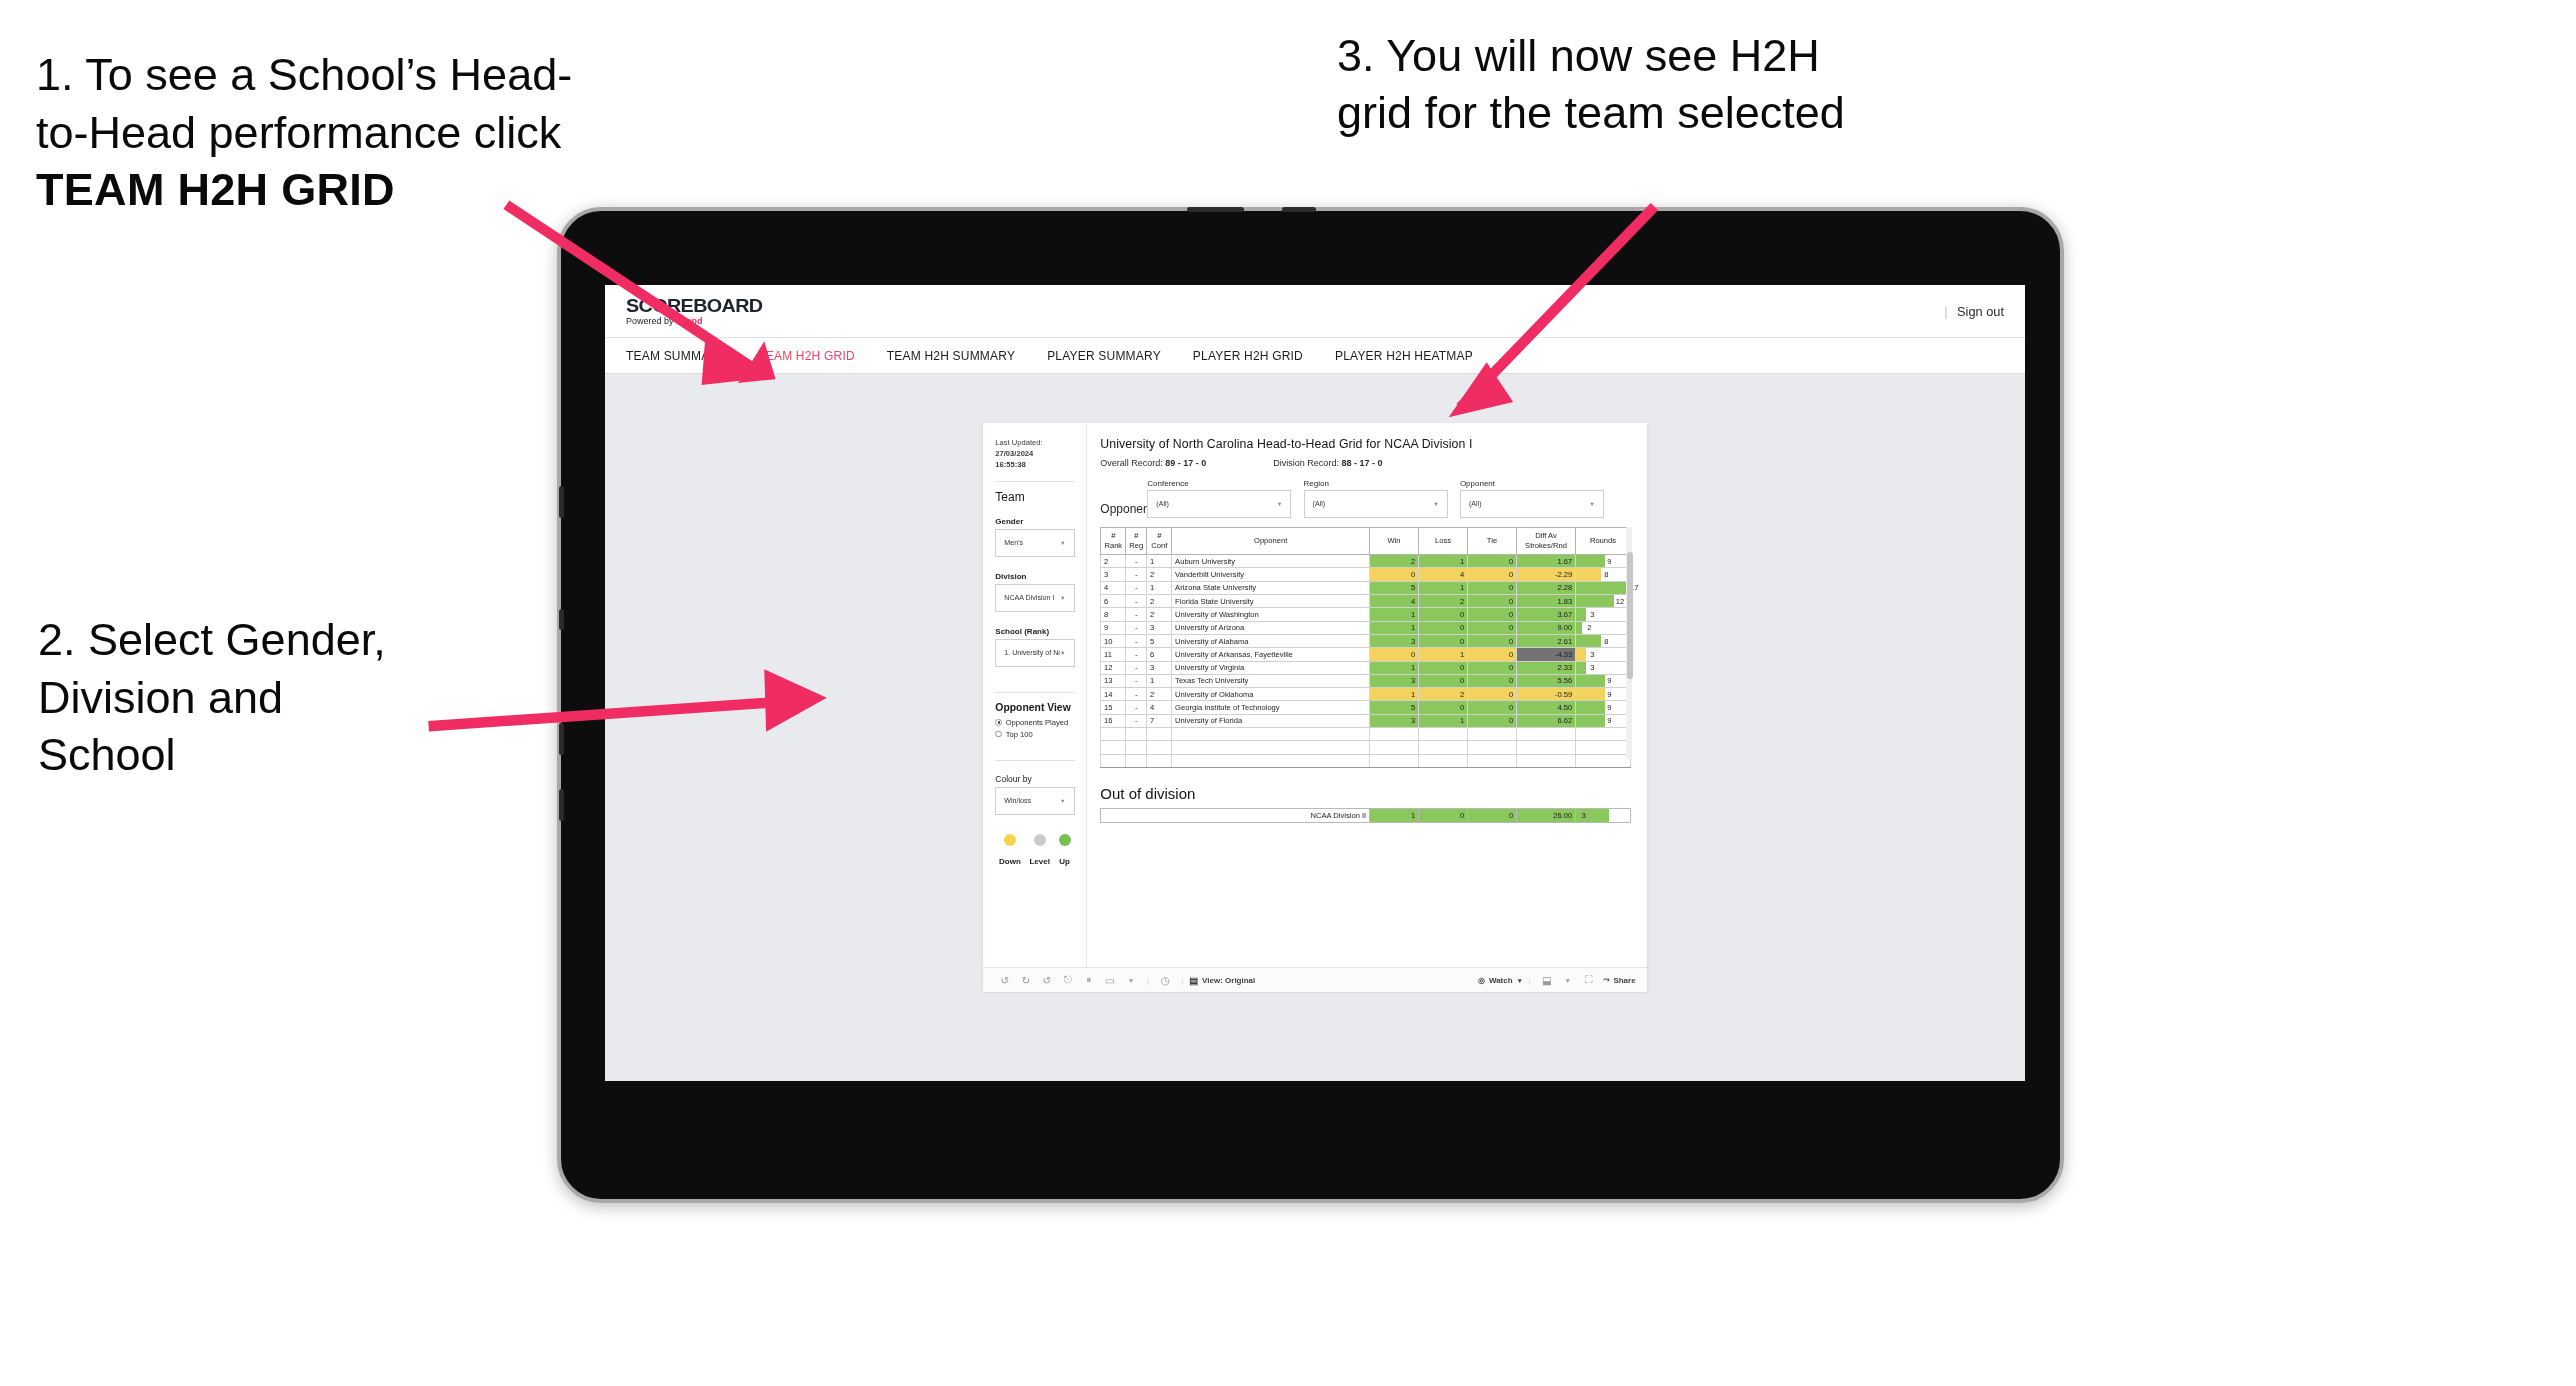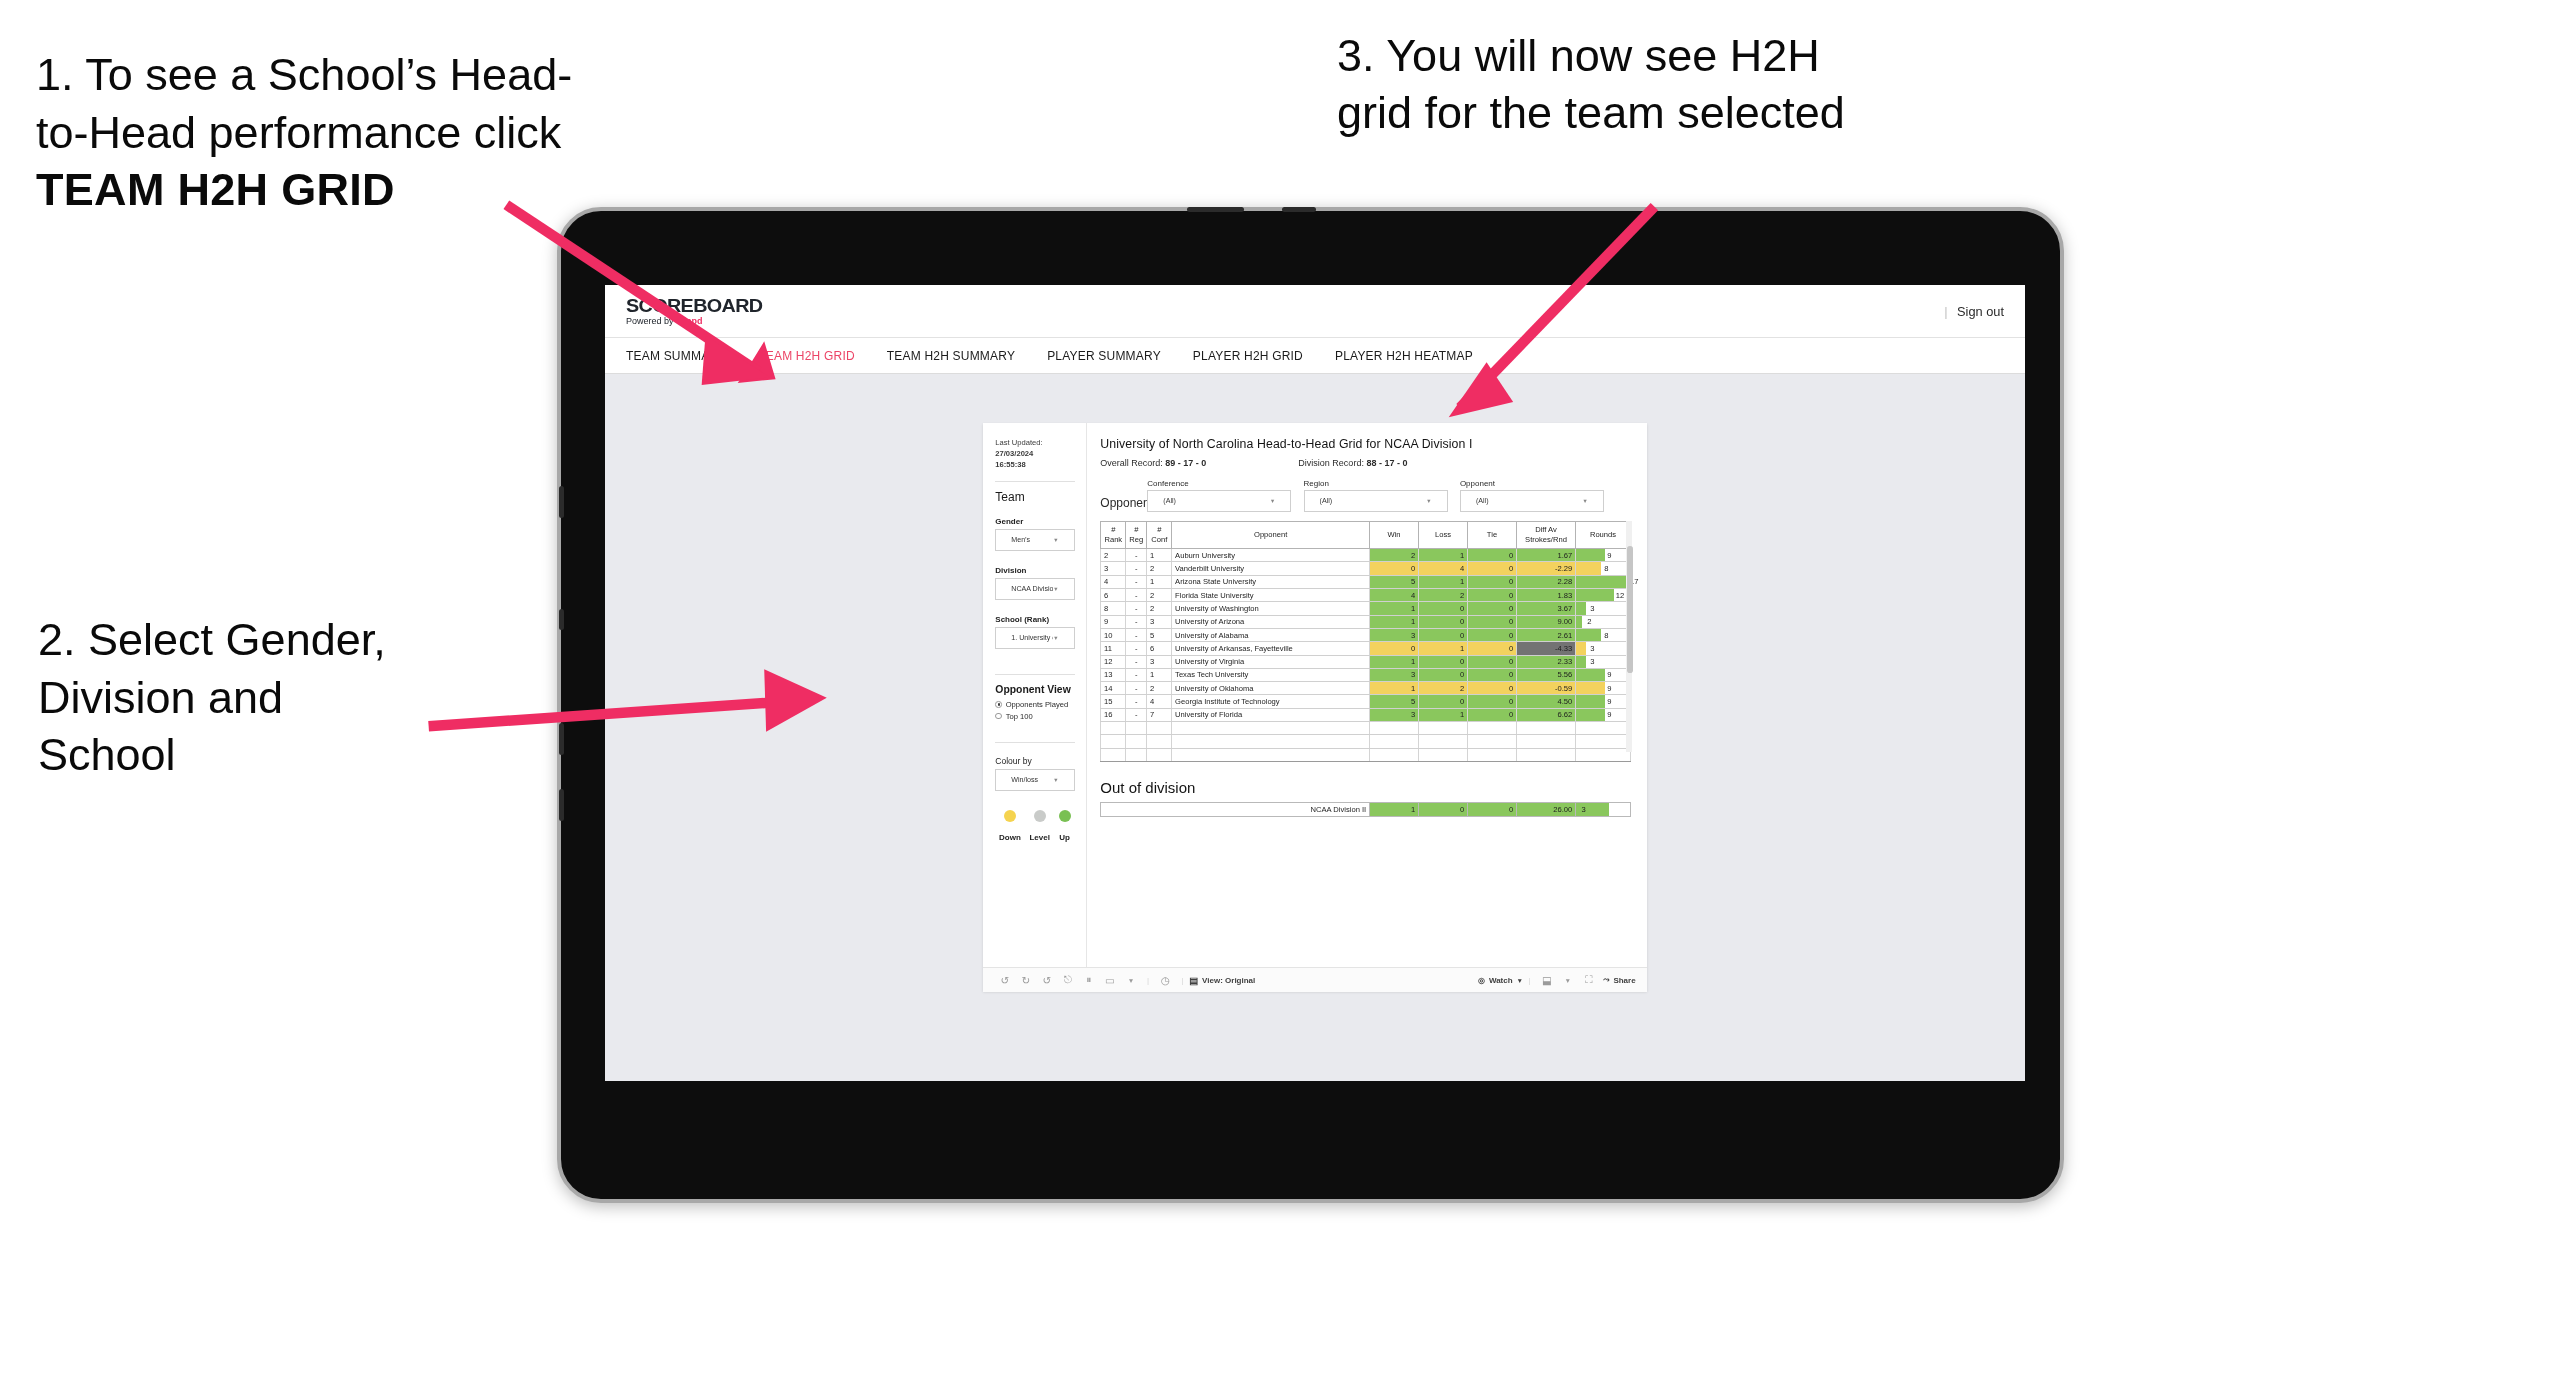--- a/index.html
+++ b/index.html
@@ -81,40 +81,40 @@
 
   
   .side { width:104px; flex:0 0 104px; padding:14.2px 11.4px 9.5px 12.3px; border-right:0.9px solid #e6e6e6; }
   .lastupd { font-size:7.6px; color:#3a3a3a; line-height:1.45; }
   .lastupd b { font-weight:700; }
   .hr { height:0.9px; background:#e0e0e0; margin:10.4px 0 8.5px 0; }
   .side h3 { font-size:12px; font-weight:400; color:#1a1a1a; margin:3.8px 0 13.3px 0; }
   .fl { margin-bottom:15px; }
   .fl .lab { font-size:8px; font-weight:700; color:#222; margin-bottom:2.8px; }
   .ddl {
-    height:22px; border:0.9px solid #cfcfcf; background:#fff; display:flex;
-    align-items:center; padding:0 15px; font-size:7.1px; color:#333;
+    height:28px; border:0.9px solid #cfcfcf; background:#fff; display:flex;
+    align-items:center; padding:0 8px; font-size:7.1px; color:#333;
   }
   .ddl .txt { flex:1; overflow:hidden; white-space:nowrap; }
   .ddl .car { color:#888; font-size:5.7px; }
   .side h4 { font-size:10.4px; font-weight:700; color:#1a1a1a; margin:9.5px 0 4.7px 0; }
   .radio { display:flex; align-items:center; gap:3.8px; font-size:7.6px; color:#2a2a2a; margin-bottom:2.8px; }
   .rc { width:6.6px; height:6.6px; border:0.9px solid #9a9a9a; border-radius:50%; position:relative; flex:0 0 6.6px; }
   .rc.on::after { content:""; position:absolute; left:1.4px; top:1.4px; width:2.8px; height:2.8px; background:#3b3b3b; border-radius:50%; }
   .legend { display:flex; justify-content:space-between; padding:0 3.8px; margin-top:19px; }
   .lg { text-align:center; }
   .dot { width:12.3px; height:12.3px; border-radius:50%; margin:0 auto 3.8px auto; }
   .lg span { font-size:8px; font-weight:700; color:#1d1d1d; }
 
   
   .main { flex:1; padding:14.2px 16px 7.6px 13.3px; }
   .vtitle { font-size:12.3px; font-weight:400; color:#141414; margin-bottom:6.6px; letter-spacing:0.1px; }
   .recs { display:flex; font-size:9px; color:#2c2c2c; margin-bottom:11.4px; }
   .recs b { font-weight:700; }
-  .recs .r2 { margin-left:92px;text-align:center; }
+  .recs .r2 { margin-left:67px;text-align:center; }
   .opp-filters { display:flex; align-items:flex-end; margin-bottom:8.5px; }
   .opp-lab { font-size:12px; color:#2a2a2a; padding-bottom:1.9px; width:47px; flex:0 0 47px; }
   .ofl { width:144px; margin-right:12.3px; }
   .ofl .lab { font-size:8px; color:#2a2a2a; margin-bottom:1.9px; }
 
   
   table.grid { border-collapse:collapse; width:100%; table-layout:fixed; }
   table.grid th {
     border:0.9px solid #b3b3b3; font-size:7.6px; font-weight:400; color:#1d1d1d;
     padding:3.8px 2.8px; background:#fff; vertical-align:middle; line-height:1.25;

